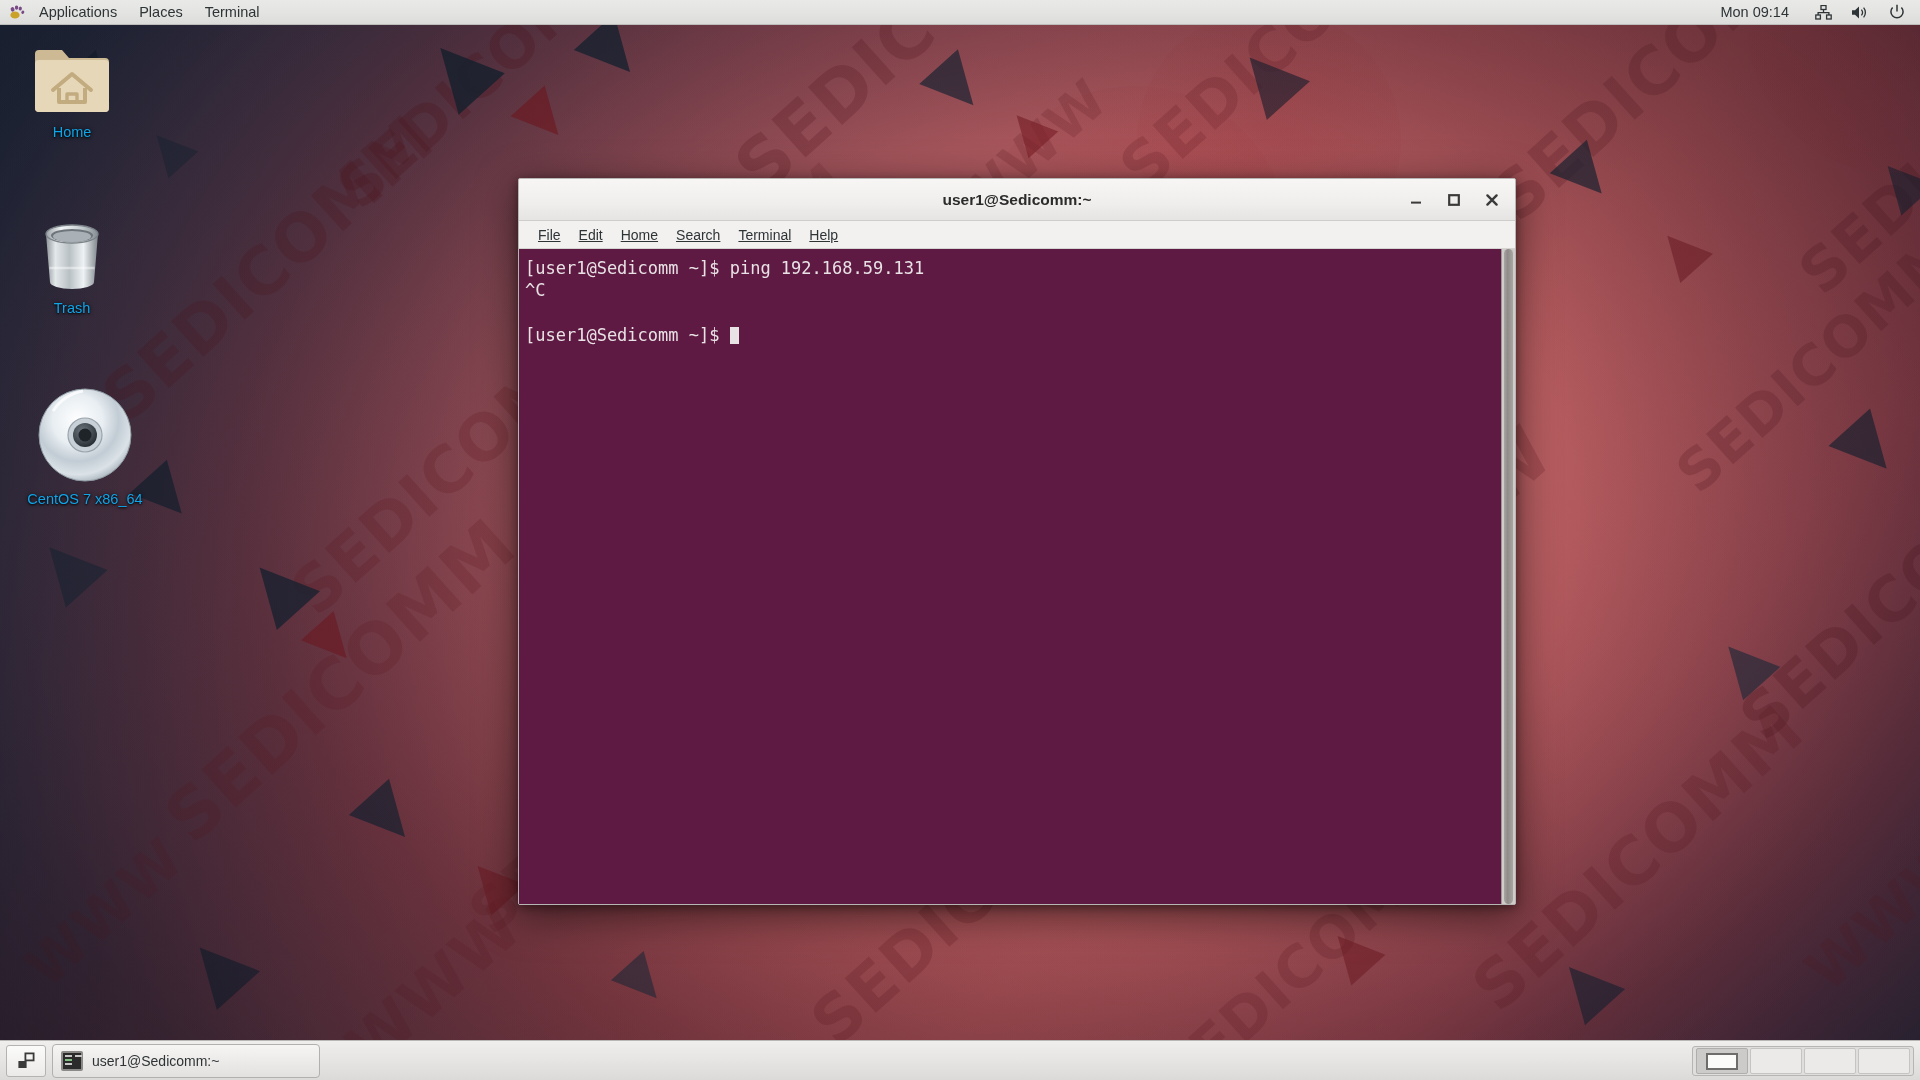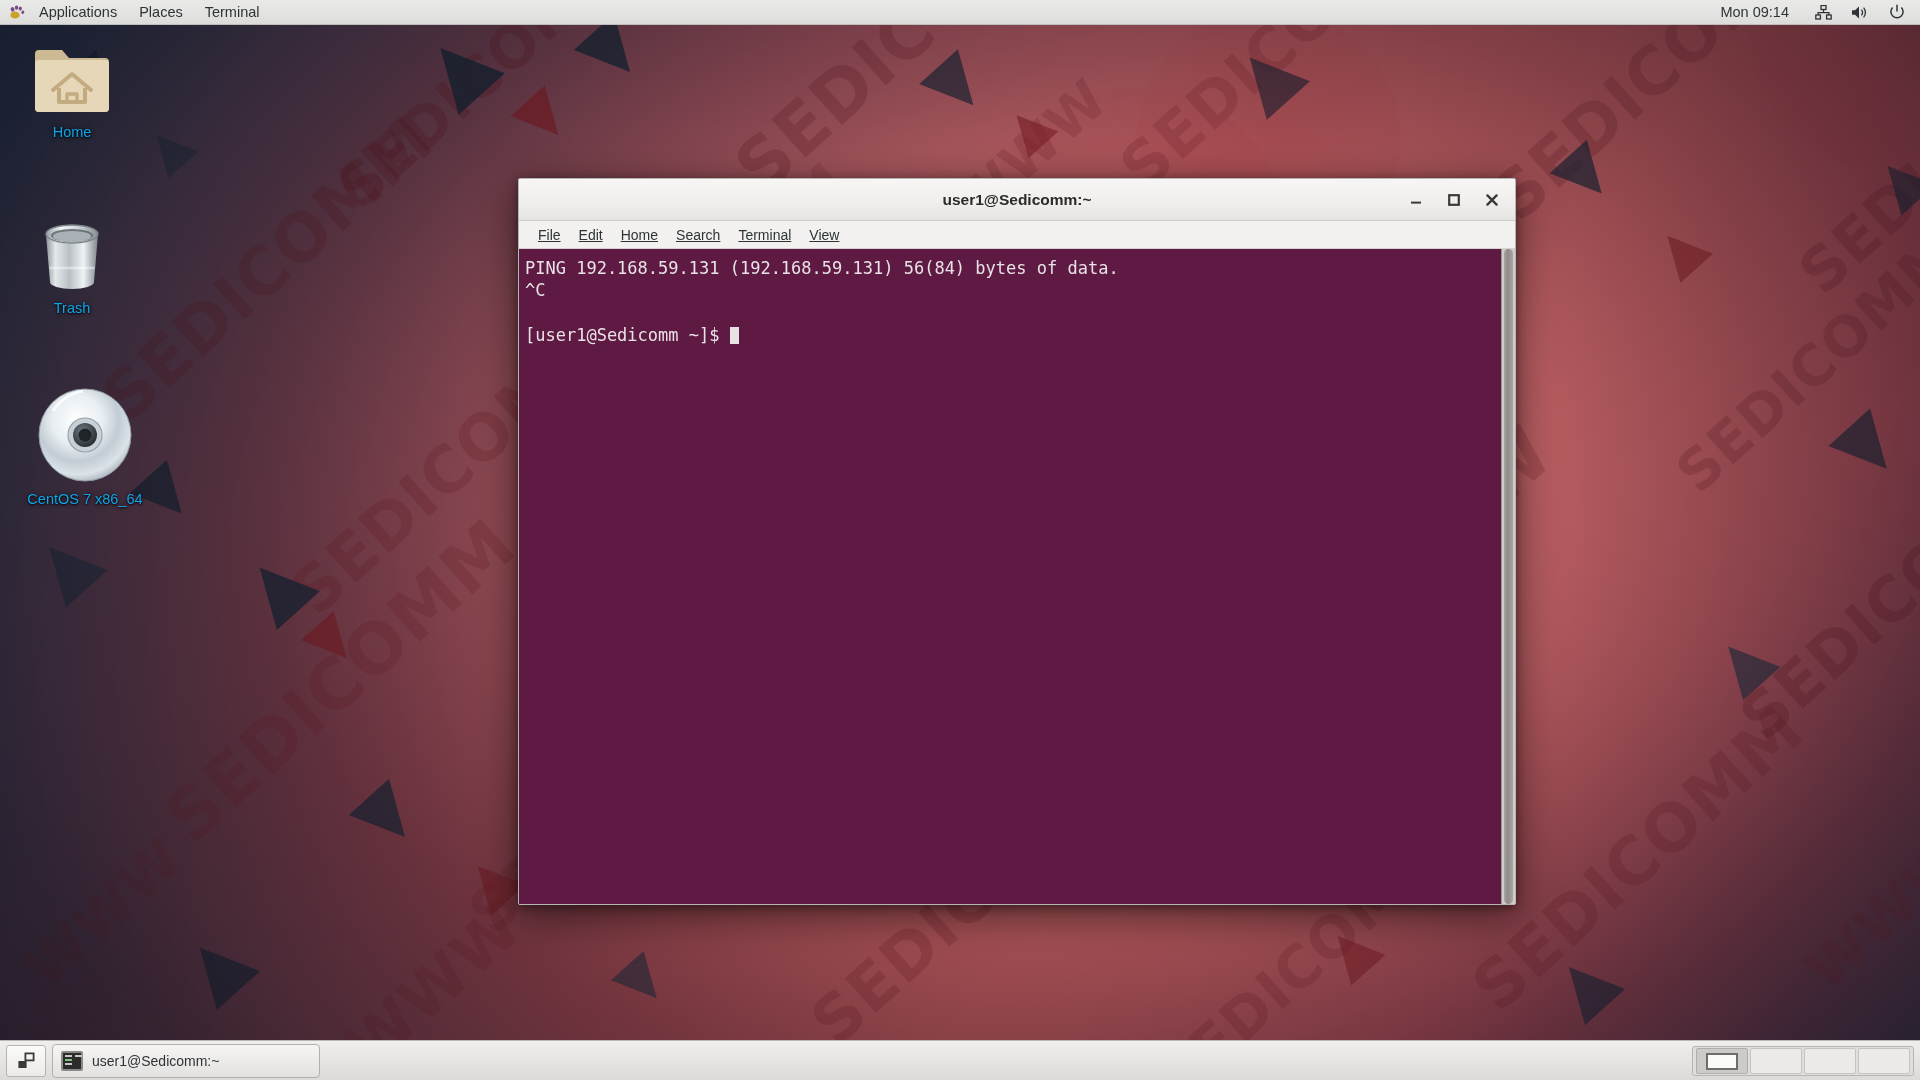--- a/index.html
+++ b/index.html
@@ -324,25 +324,25 @@
         </div>
       </div>
     </div>
 
     <div id="menubar">
       <div class="menu-item">File</div>
       <div class="menu-item">Edit</div>
       <div class="menu-item">Home</div>
       <div class="menu-item">Search</div>
       <div class="menu-item">Terminal</div>
-      <div class="menu-item">View</div>
+      <div class="menu-item">Help</div>
     </div>
 
     <div id="term-body">
-      <div id="term-text"><div>PING 192.168.59.131 (192.168.59.131) 56(84) bytes of data.</div><div>^C</div><div>&nbsp;</div><div>[user1@Sedicomm ~]$ <span class="cursor"></span></div></div>
+      <div id="term-text"><div>[user1@Sedicomm ~]$ ping 192.168.59.131</div><div>^C</div><div>&nbsp;</div><div>[user1@Sedicomm ~]$ <span class="cursor"></span></div></div>
       <div id="term-scroll">
         <div id="term-thumb"></div>
       </div>
     </div>
   </div>
 
   <div id="bottom-panel">
     <div id="show-desktop">
       <svg width="20" height="18" viewBox="0 0 20 18">
         <rect x="9.4" y="1.4" width="8.2" height="7" fill="none" stroke="#3a3a3a" stroke-width="1.8"></rect>

